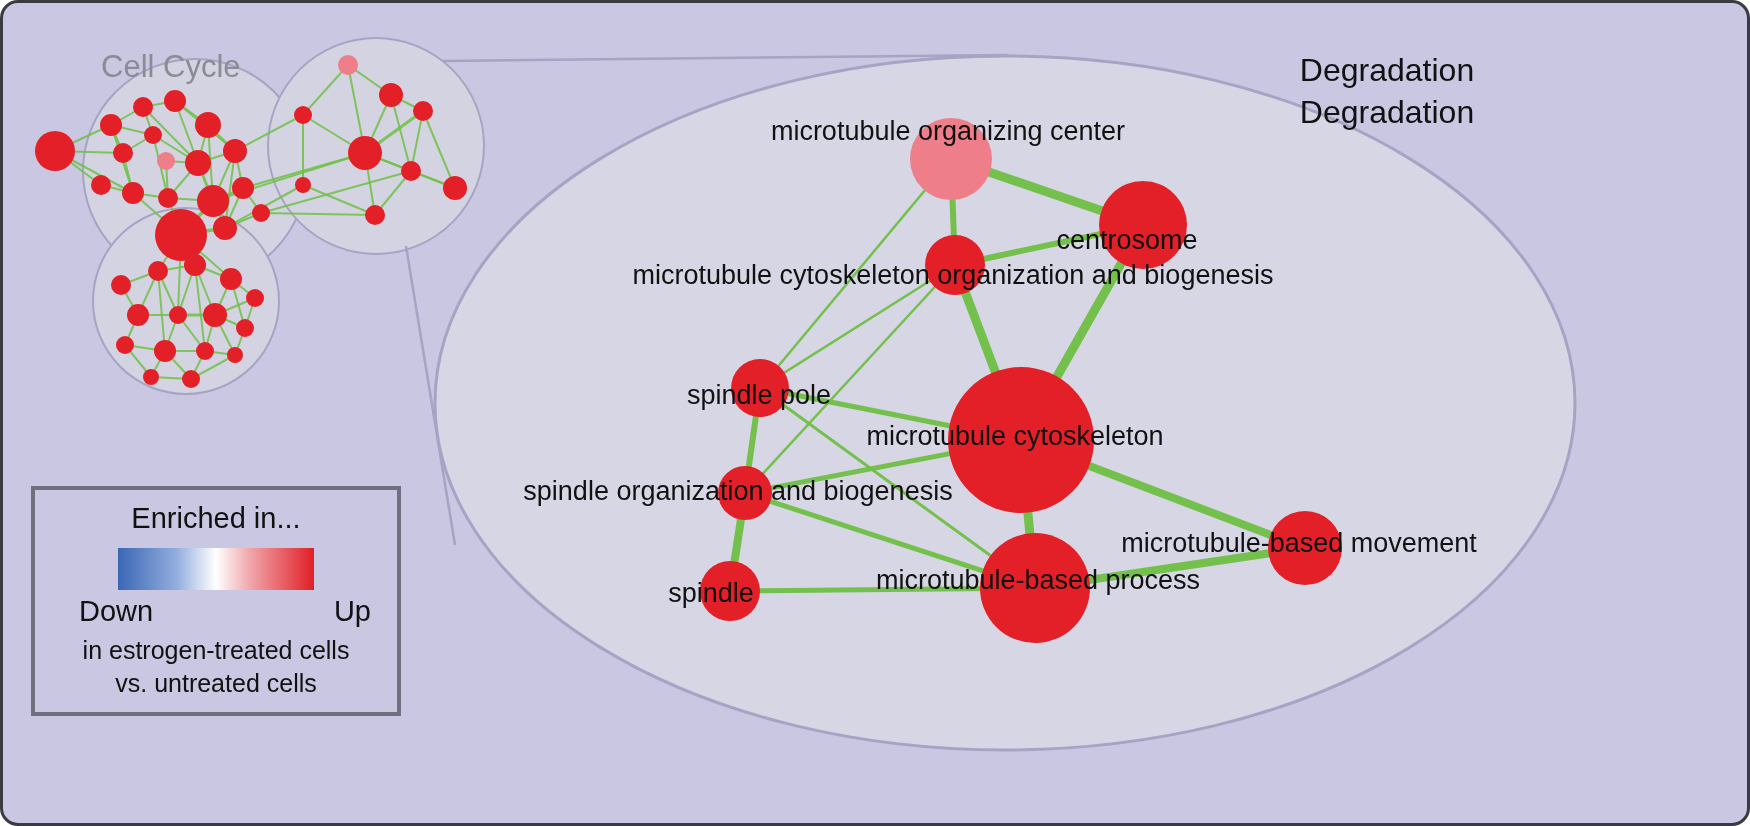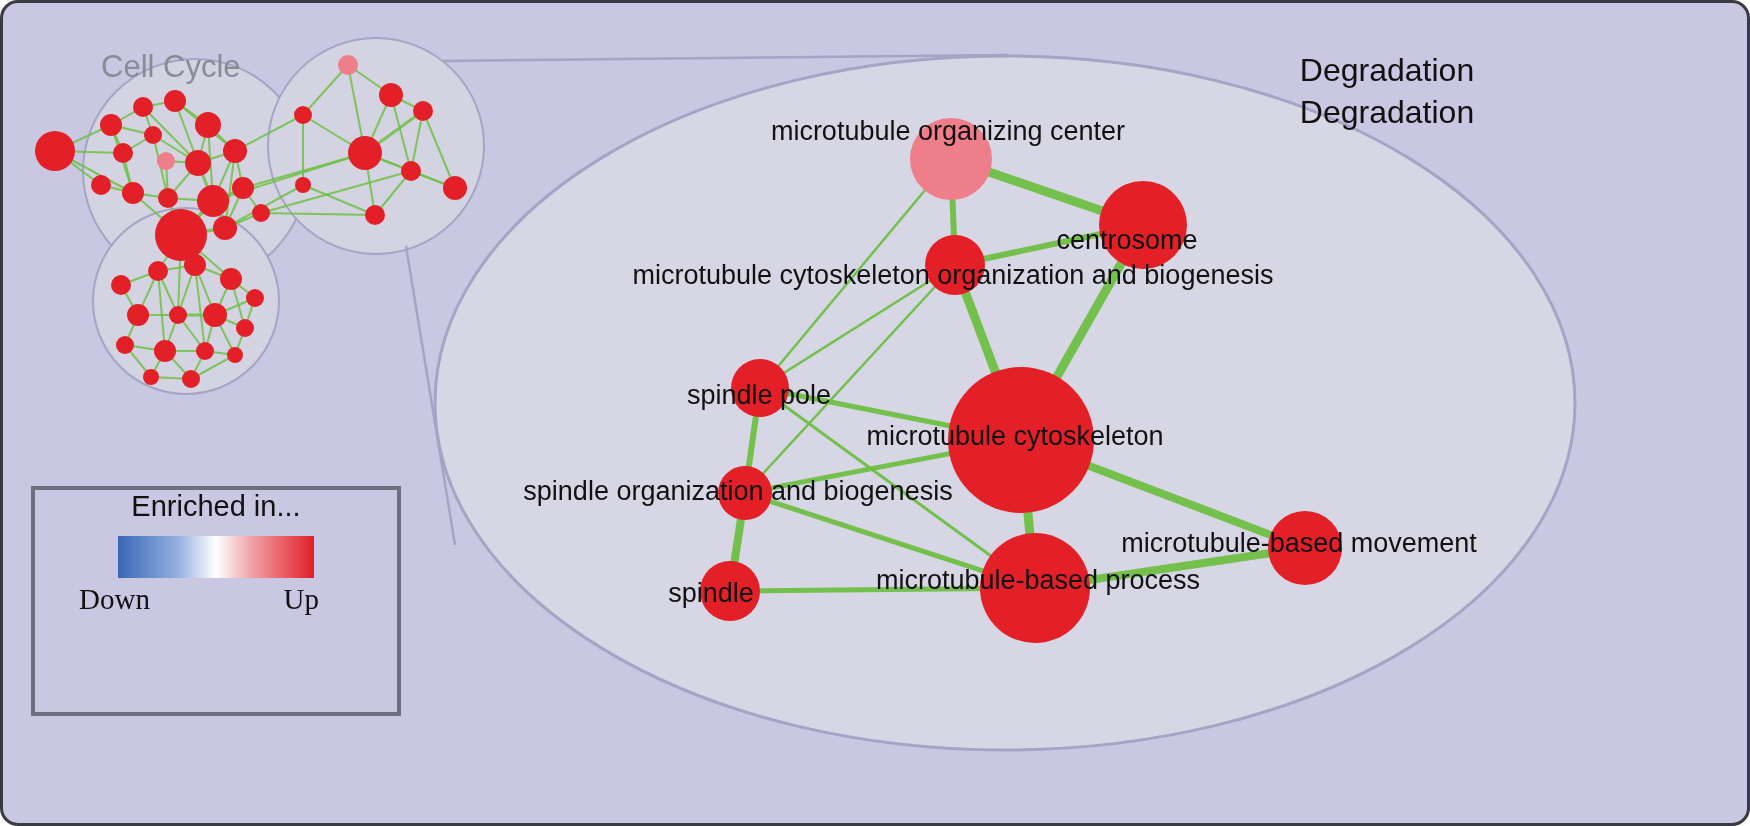--- a/index.html
+++ b/index.html
@@ -37,32 +37,31 @@
   }
   .legend {
     position: absolute;
     left: 28px; top: 483px;
     width: 370px; height: 230px;
     border: 4px solid #6f6f80;
     box-sizing: border-box;
     text-align: center;
     color: #111111;
   }
-  .legend-title { font-size: 29px; }
+  .legend-title { margin-top: 12px; font-size: 29px; }
   .legend-bar {
     width: 196px; height: 42px;
     margin: 13px auto 0 auto;
     background: linear-gradient(90deg, #3a67b5, #ffffff, #e01f26);
   }
   .legend-row {
     display: flex;
     justify-content: space-between;
-    padding: 5px 78px 0 44px;
+    padding: 5px 26px 0 44px;
     font-size: 29px;
-    font-family: Liberation Serif, serif;
   }
   .legend-caption { margin-top: 6px; font-size: 25px; line-height: 1.32; }
 </style>
 </head>
 <body>
 
 <div class="canvas" style="background: rgb(201, 199, 225);">
 
   <svg class="network" id="net" viewBox="0 0 1750 826">
       <circle cx="192" cy="168" r="112" fill="#d4d3e2" stroke="#a5a4c4" stroke-width="2"></circle>
@@ -262,15 +261,19 @@
     <div>Degradation</div>
   </div>
 
   <div class="legend">
     <div class="legend-title">Enriched in...</div>
     <div class="legend-bar" id="legend-bar" style="background: linear-gradient(90deg, rgb(58, 103, 181) 0%, rgb(147, 174, 222) 30%, rgb(255, 255, 255) 50%, rgb(239, 163, 168) 68%, rgb(224, 31, 38) 100%);"></div>
     <div class="legend-row">
       <span>Down</span>
       <span>Up</span>
     </div>
+    <div class="legend-caption">
+      <div>in estrogen-treated cells</div>
+      <div>vs. untreated cells</div>
+    </div>
   </div>
 
 </div>
 
 </body></html>

